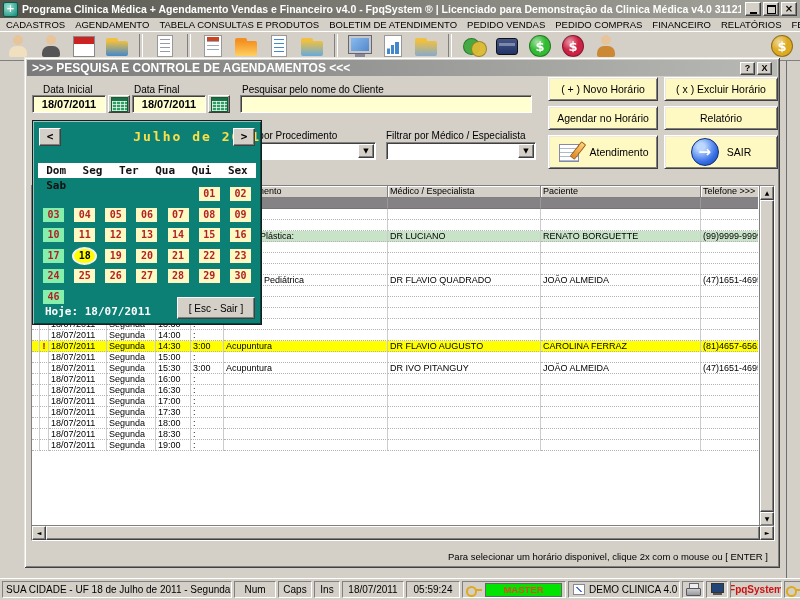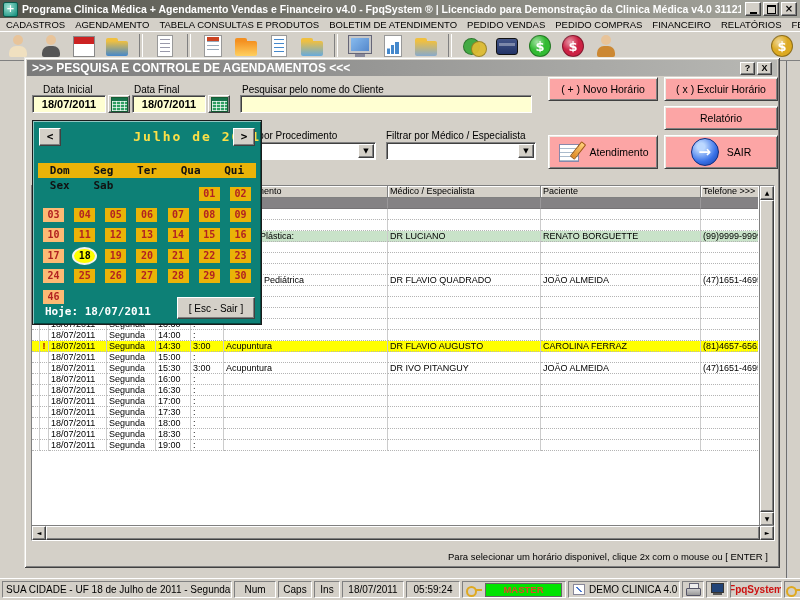--- a/index.html
+++ b/index.html
@@ -80,21 +80,21 @@
   .ico-minical{width:15px;height:13px;border:1px solid #145c34;
     background:linear-gradient(to bottom,#17724a 0 3px,transparent 3px),
       repeating-linear-gradient(to right,rgba(255,255,255,.7) 0 1px,transparent 1px 4px),
       repeating-linear-gradient(to bottom,rgba(255,255,255,.7) 0 1px,transparent 1px 3px),#2f9e62}
   .combo{position:absolute;height:18px;background:#fff;border:1px solid;border-color:#808080 #fff #fff #808080;
     box-shadow:inset 1px 1px 0 #404040;box-sizing:border-box}
   .combo-value{position:absolute;left:3px;top:2px;font-size:10px}
   .combo-arrow{position:absolute;right:1px;top:1px;bottom:1px;width:16px;background:#d4d0c8;
     border:1px solid;border-color:#fff #404040 #404040 #fff;box-shadow:inset -1px -1px 0 #808080;
     font:7px/13px "DejaVu Sans",sans-serif;text-align:center;padding:0}
-  .btn{position:absolute;background:#fca5a5;border:1px solid;border-color:#fff #404040 #404040 #fff;
+  .btn{position:absolute;background:#fef9c3;border:1px solid;border-color:#fff #404040 #404040 #fff;
     box-shadow:inset 1px 1px 0 #ece9e2,inset -1px -1px 0 #808080;
     font-size:10.5px;font-family:"Liberation Sans",sans-serif;display:flex;align-items:center;justify-content:center;gap:8px;padding:8px}
   .ico-notepad{width:24px;height:22px;position:relative;flex:0 0 auto}
   .ico-notepad::before{content:"";position:absolute;left:1px;top:3px;width:18px;height:16px;
     background:repeating-linear-gradient(to bottom,transparent 0 3px,#aabbcc 3px 4px),#fff;border:1px solid #88a}
   .ico-notepad::after{content:"";position:absolute;right:1px;top:0;width:4px;height:17px;
     background:linear-gradient(#ffd27a,#e0881e);border:1px solid #a05c10;transform:rotate(38deg);border-radius:1px}
   .ico-sair{width:26px;height:26px;border-radius:50%;flex:0 0 auto;position:relative;
     background:radial-gradient(circle at 35% 30%,#bcd8ff 0 15%,#3a72e8 60%,#123a9e);border:1px solid #0c2c80}
   .ico-sair::after{content:"→";position:absolute;inset:0;display:flex;align-items:center;justify-content:center;
@@ -132,27 +132,27 @@
   
   .calendar{position:absolute;left:8px;top:63px;width:230px;height:205px;background:#0d8076;z-index:20;
     border:1px solid #1c1c1c;box-sizing:border-box;
     box-shadow:inset 1px 1px 0 rgba(255,255,255,.55),inset -1px -1px 0 rgba(0,0,0,.45)}
   .cal-title{position:absolute;left:0;right:0;top:8px;text-align:right;color:#fde047;
     font:bold 13px "DejaVu Sans Mono",monospace;letter-spacing:2px}
   .cal-nav{position:absolute;top:7px;width:22px;height:18px;background:#d4d0c8;border:1px solid;
     border-color:#fff #404040 #404040 #fff;box-shadow:inset -1px -1px 0 #808080;
     font:bold 11px/16px "DejaVu Sans Mono",monospace;text-align:center;padding:0}
   .cal-prev{left:6px}.cal-next{right:6px}
-  .cal-daynames{position:absolute;left:5px;right:5px;top:42px;height:15px;background:#eab308;
-    display:grid;grid-template-columns:repeat(5,1fr)}
+  .cal-daynames{position:absolute;left:5px;right:5px;top:42px;height:15px;background:#ffffff;
+    display:grid;grid-template-columns:repeat(6,1fr)}
   .cal-dayname{font:bold 11px/15px "DejaVu Sans Mono",monospace;text-align:center;color:#111}
   .cal-grid{position:absolute;left:5px;right:5px;top:62px;display:grid;grid-template-columns:repeat(7,1fr);grid-auto-rows:20.5px}
-  .cal-cell{width:21px;height:14px;margin:4px auto 0;background:#eab308;color:#b22222;
+  .cal-cell{width:21px;height:14px;margin:4px auto 0;background:#fef9c3;color:#b22222;
     font:bold 10px/14px "DejaVu Sans Mono",monospace;text-align:center}
-  .cal-cell.sun{background:#fdba74}
+  .cal-cell.sun{background:#86efac}
   .cal-cell.empty{background:transparent}
   .cal-cell.sel{color:#000;background:#ffff00;border:2px solid #f2f2f2;border-radius:50%;
     width:25px;height:18px;line-height:14px;margin-top:2px;box-sizing:border-box}
   .cal-today{position:absolute;left:12px;top:184px;color:#fff;font:bold 11px "DejaVu Sans Mono",monospace}
   .cal-esc{position:absolute;right:6px;top:176px;width:78px;height:22px;background:#d4d0c8;border:1px solid;
     border-color:#fff #404040 #404040 #fff;box-shadow:inset -1px -1px 0 #808080;font-size:10px;padding:0}
 
   
   .statusbar{position:absolute;left:0;right:0;bottom:0;height:22px;background:#d4d0c8;border-top:1px solid #fff;
     display:flex;gap:2px;align-items:center;padding:0 2px;box-sizing:border-box}
@@ -271,20 +271,21 @@
     </div>
 
     <label class="lbl" style="left:362px;top:73px">Filtrar por Médico / Especialista</label>
     <div class="combo" style="left:362px;top:85px;width:150px">
       <span class="combo-value"></span>
       <button class="combo-arrow">▼</button>
     </div>
 
     <button class="btn" style="left:524px;top:20px;width:110px;height:24px">( + ) Novo Horário</button>
     <button class="btn" style="left:640px;top:20px;width:114px;height:24px">( x ) Excluir Horário</button>
+    <button class="btn" style="left:524px;top:49px;width:110px;height:24px">Agendar no Horário</button>
     <button class="btn" style="left:640px;top:49px;width:114px;height:24px">Relatório</button>
     <button class="btn" style="left:524px;top:78px;width:110px;height:34px">
       <span class="ico-notepad"></span>
       <span>Atendimento</span>
     </button>
     <button class="btn" style="left:640px;top:78px;width:114px;height:34px">
       <span class="ico-sair"></span>
       <span>SAIR</span>
     </button>
 

